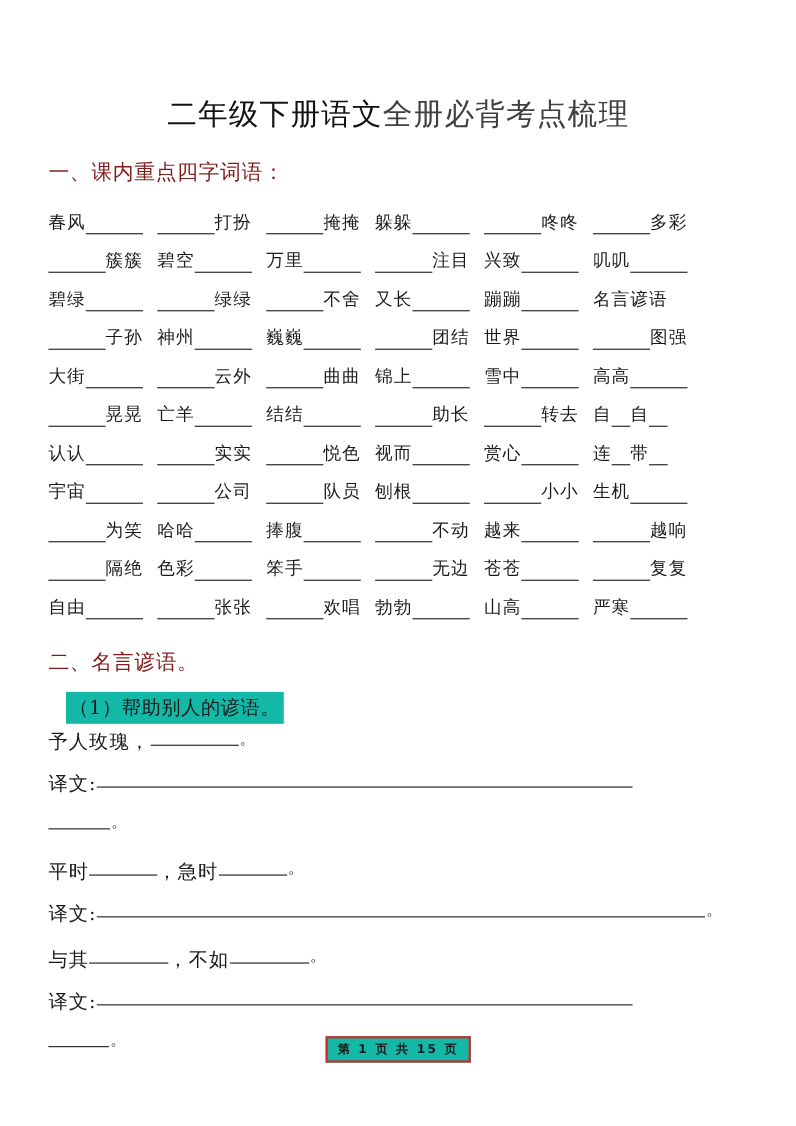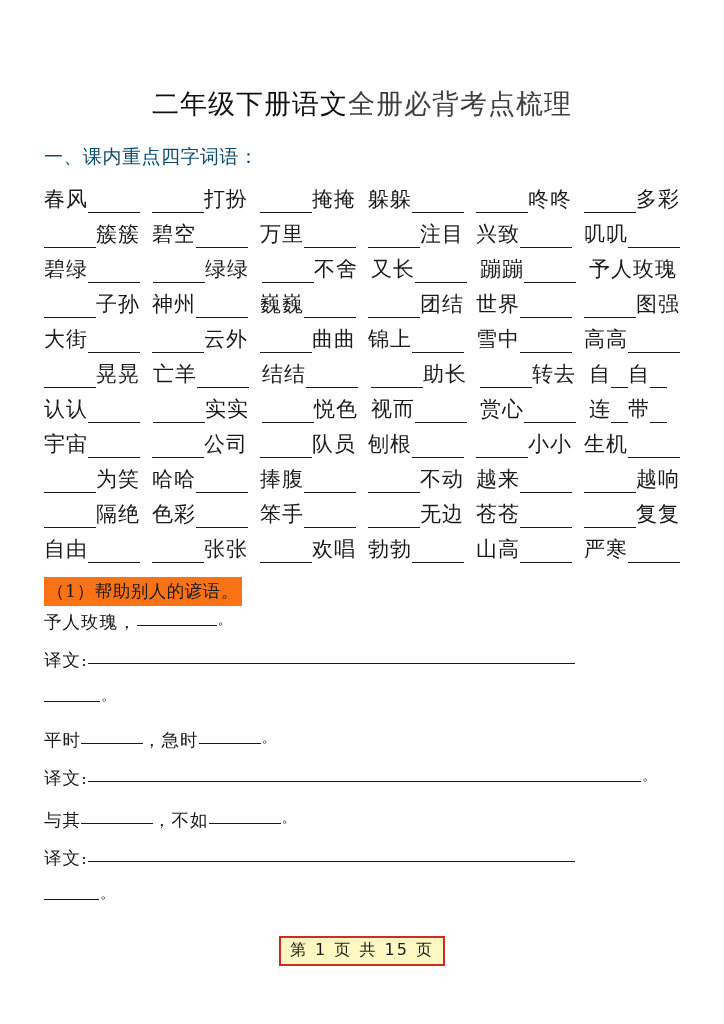--- a/index.html
+++ b/index.html
@@ -34,34 +34,34 @@
     font-family: "DejaVu Serif", "Liberation Serif", serif;
     white-space: nowrap;
   }
   .title-black { color: #111111; font-family: Liberation Mono, monospace; }
   .title-red   { color: #404040; }
 
   
   .section-heading {
     margin-top: 22px;
     font-size: 19px;
-    color: #0c4a6e;
+    color: #7f1d1d;
     letter-spacing: 0.5px;
   }
   .section-heading.s2 { margin-top: 26px; }
 
   
   .word-rows {
     margin-top: 8px;
   }
   .word-row {
     display: flex;
     align-items: flex-end;
     height: 35px;
-    font-size: 21px;
+    font-size: 16px;
     white-space: nowrap;
   }
   .wcell {
     display: inline-flex;
     align-items: flex-end;
     white-space: nowrap;
   }
   .wtxt { letter-spacing: 1px; }
   .blank {
     display: inline-block;
@@ -70,24 +70,24 @@
     vertical-align: bottom;
   }
   .b-sm   { width: 17px; }
   .b-lg   { width: 52px; }
   .gap-m  { width: 13px; display:inline-block; }
 
   
   .sub-heading {
     display: inline-block;
     margin-top: 14px;
-    margin-left: 0;
+    margin-left: 16px;
     font-size: 17.5px;
     color: #1a1a1a;
-    background: #f97316;
+    background: #14b8a6;
     padding: 2px 3px 3px 3px;
     letter-spacing: 0.5px;
   }
 
   
   .prov-block { margin-top: 4px; }
   .prov-line {
     font-size: 17.5px;
     height: 38px;
     display: flex;
@@ -114,24 +114,24 @@
   .page-footer {
     position: absolute;
     left: 0;
     right: 0;
     bottom: 58px;
     text-align: center;
   }
   .page-footer .box {
     display: inline-block;
     border: 2px solid #d02a27;
-    background: #fef9c3;
+    background: #14b8a6;
     color: #1a1a1a;
-    font-size: 16px;
-    font-weight: normal;
+    font-size: 11px;
+    font-weight: bold;
     padding: 2px 9px 3px 9px;
     letter-spacing: 2px;
     font-family: "DejaVu Sans", "Liberation Sans", sans-serif;
   }
 </style>
 </head>
 <body>
 
 <div class="page">
 
@@ -224,21 +224,21 @@
           <span class="wtxt">又长</span>
           <span class="blank b-lg"></span>
         </span>
         <span class="gap-m"></span>
         <span class="wcell">
           <span class="wtxt">蹦蹦</span>
           <span class="blank b-lg"></span>
         </span>
         <span class="gap-m"></span>
         <span class="wcell">
-          <span class="wtxt">予人玫瑰</span>
+          <span class="wtxt">名言谚语</span>
         </span>
       </div>
       <div class="word-row">
         <span class="wcell">
           <span class="blank b-lg"></span>
           <span class="wtxt">子孙</span>
         </span>
         <span class="gap-m"></span>
         <span class="wcell">
           <span class="wtxt">神州</span>
@@ -481,20 +481,21 @@
           <span class="blank b-lg"></span>
         </span>
         <span class="gap-m"></span>
         <span class="wcell">
           <span class="wtxt">严寒</span>
           <span class="blank b-lg"></span>
         </span>
       </div>
     </div>
 
+  <div class="section-heading s2">二、名言谚语。</div>
 
   <div>
     <span class="sub-heading">（1）帮助别人的谚语。</span>
   </div>
 
   <div class="prov-block">
     <div class="prov-line">
       <span class="lbl">予人玫瑰，</span>
         <span class="u-line u-80"></span>
         <span class="period">。</span>

